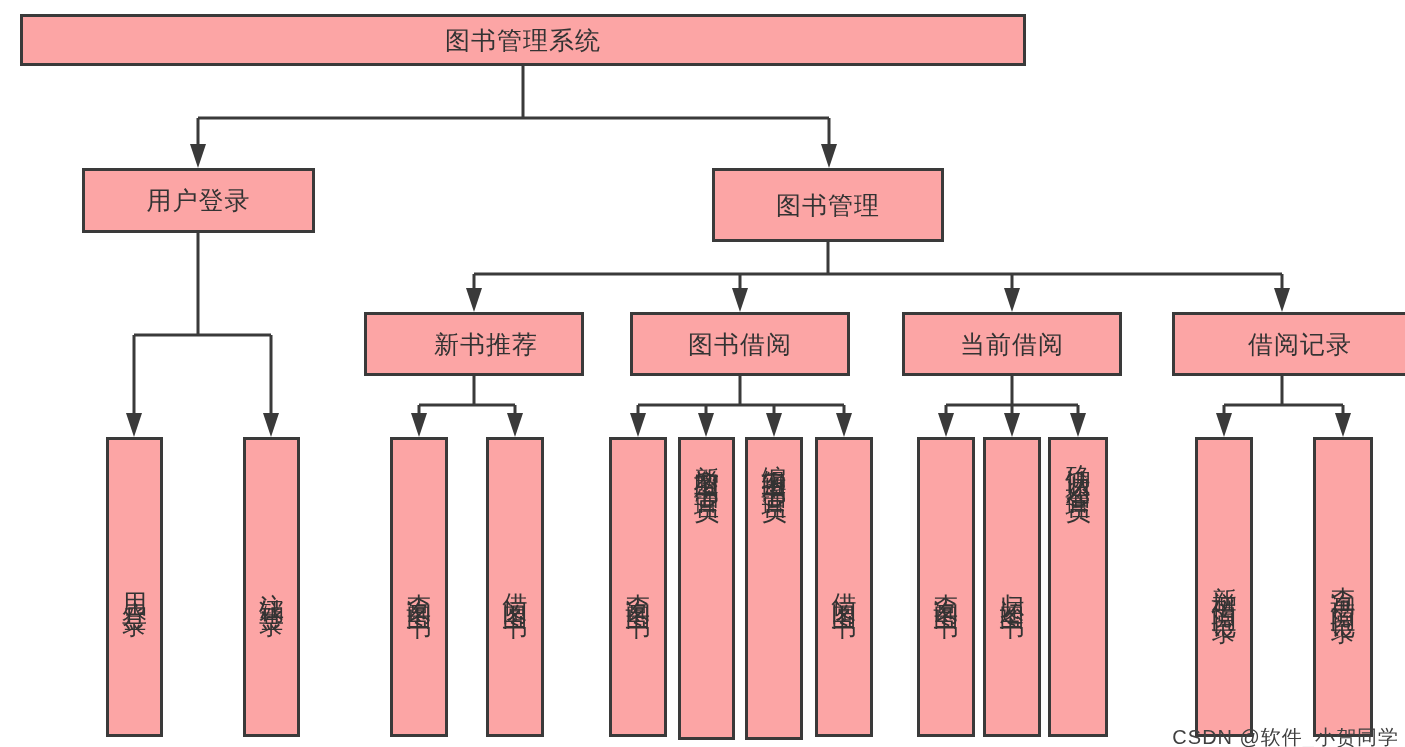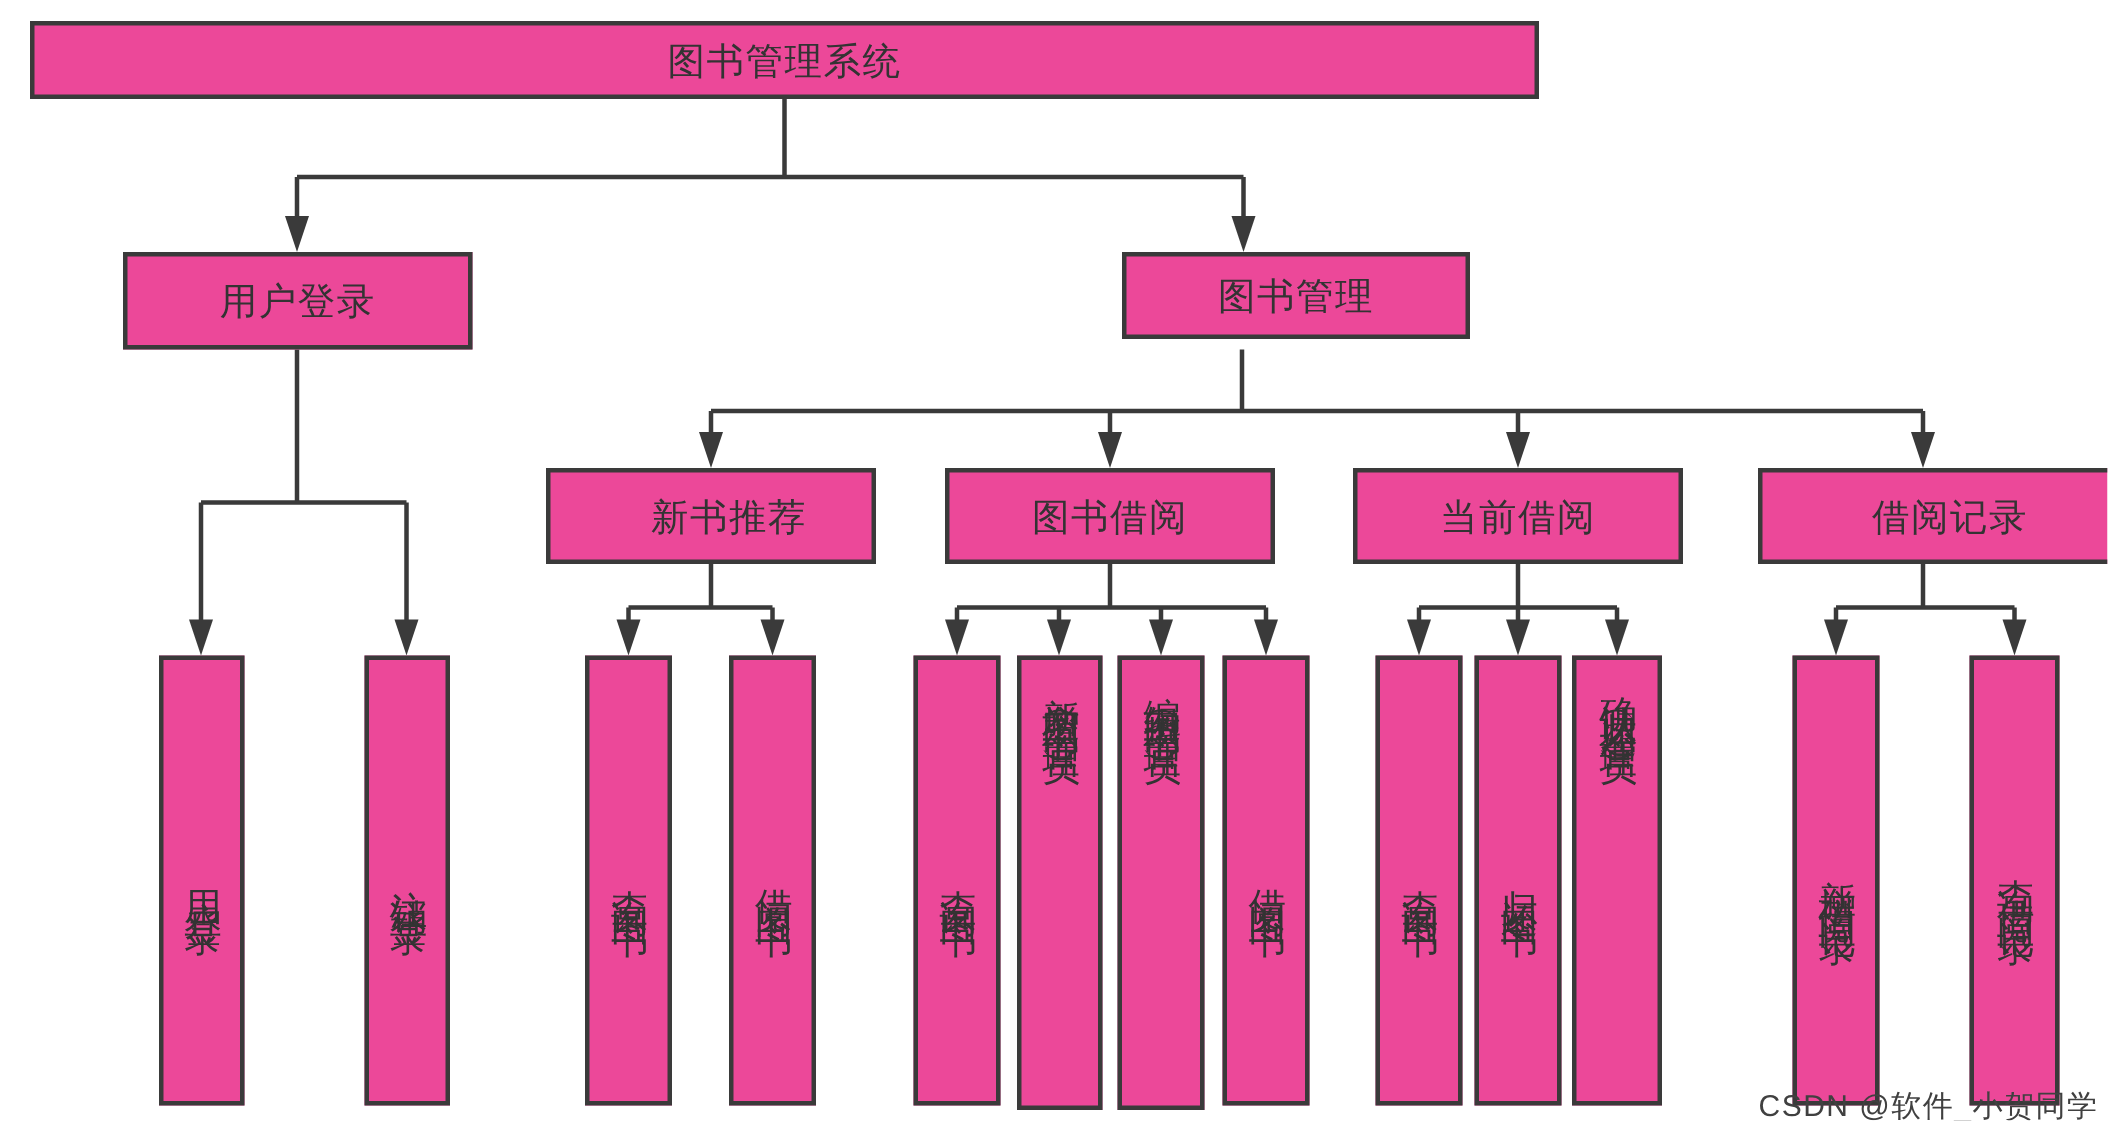--- a/index.html
+++ b/index.html
@@ -4,36 +4,36 @@
 <style>
   html,body{margin:0;padding:0;background:#ffffff;}
   #canvas{
     position:relative;width:1405px;height:747px;background:#ffffff;overflow:hidden;
     font-family:"Liberation Sans",sans-serif;color:#333333;
   }
   #connectors{position:absolute;left:0;top:0;z-index:1;}
   #connectors path{stroke:#3a3a3a;stroke-width:3;fill:none;}
   #connectors polygon{fill:#3a3a3a;stroke:none;}
   .box{
-    position:absolute;box-sizing:border-box;background:#ec4899;
+    position:absolute;box-sizing:border-box;background:#fca5a5;
     border:3px solid #3a3a3a;z-index:2;
   }
   .hbox{display:flex;align-items:center;justify-content:center;
     font-size:25px;letter-spacing:1px;white-space:nowrap;}
   .vbox{display:flex;justify-content:center;align-items:center;}
   .vtext{
     writing-mode:vertical-rl;text-orientation:mixed;
     font-size:25px;line-height:1.15;letter-spacing:7px;white-space:nowrap;
   }
   .vbox.top-align{align-items:flex-start;}
   .vbox.top-align .vtext{padding-top:5px;letter-spacing:5px;}
   
   .n-root{left:20px;top:14px;width:1006px;height:52px;}
   .n-user-login{left:82px;top:168px;width:233px;height:65px;}
-  .n-book-mgmt{left:748px;top:168px;width:232px;height:58px;}
+  .n-book-mgmt{left:712px;top:168px;width:232px;height:74px;}
   .n-new-book-rec{left:364px;top:312px;width:220px;height:64px;padding-left:24px;}
   .n-book-borrow{left:630px;top:312px;width:220px;height:64px;}
   .n-current-borrow{left:902px;top:312px;width:220px;height:64px;}
   .n-borrow-records{left:1172px;top:312px;width:256px;height:64px;}
   .leaf{top:437px;height:300px;}
   .n-ul-login{left:106px;width:57px;}
   .n-ul-logout{left:243px;width:57px;}
   .n-nb-query{left:390px;width:58px;}
   .n-nb-borrow{left:486px;width:58px;}
   .n-bb-query{left:609px;width:58px;}

